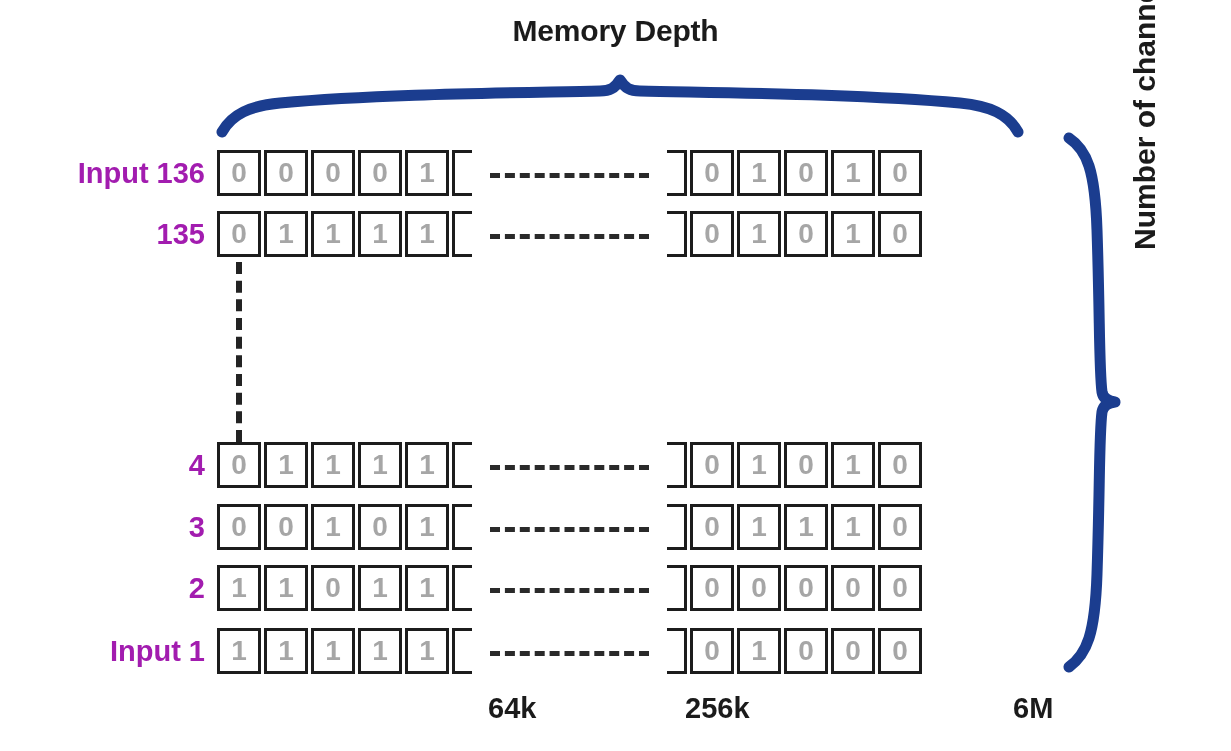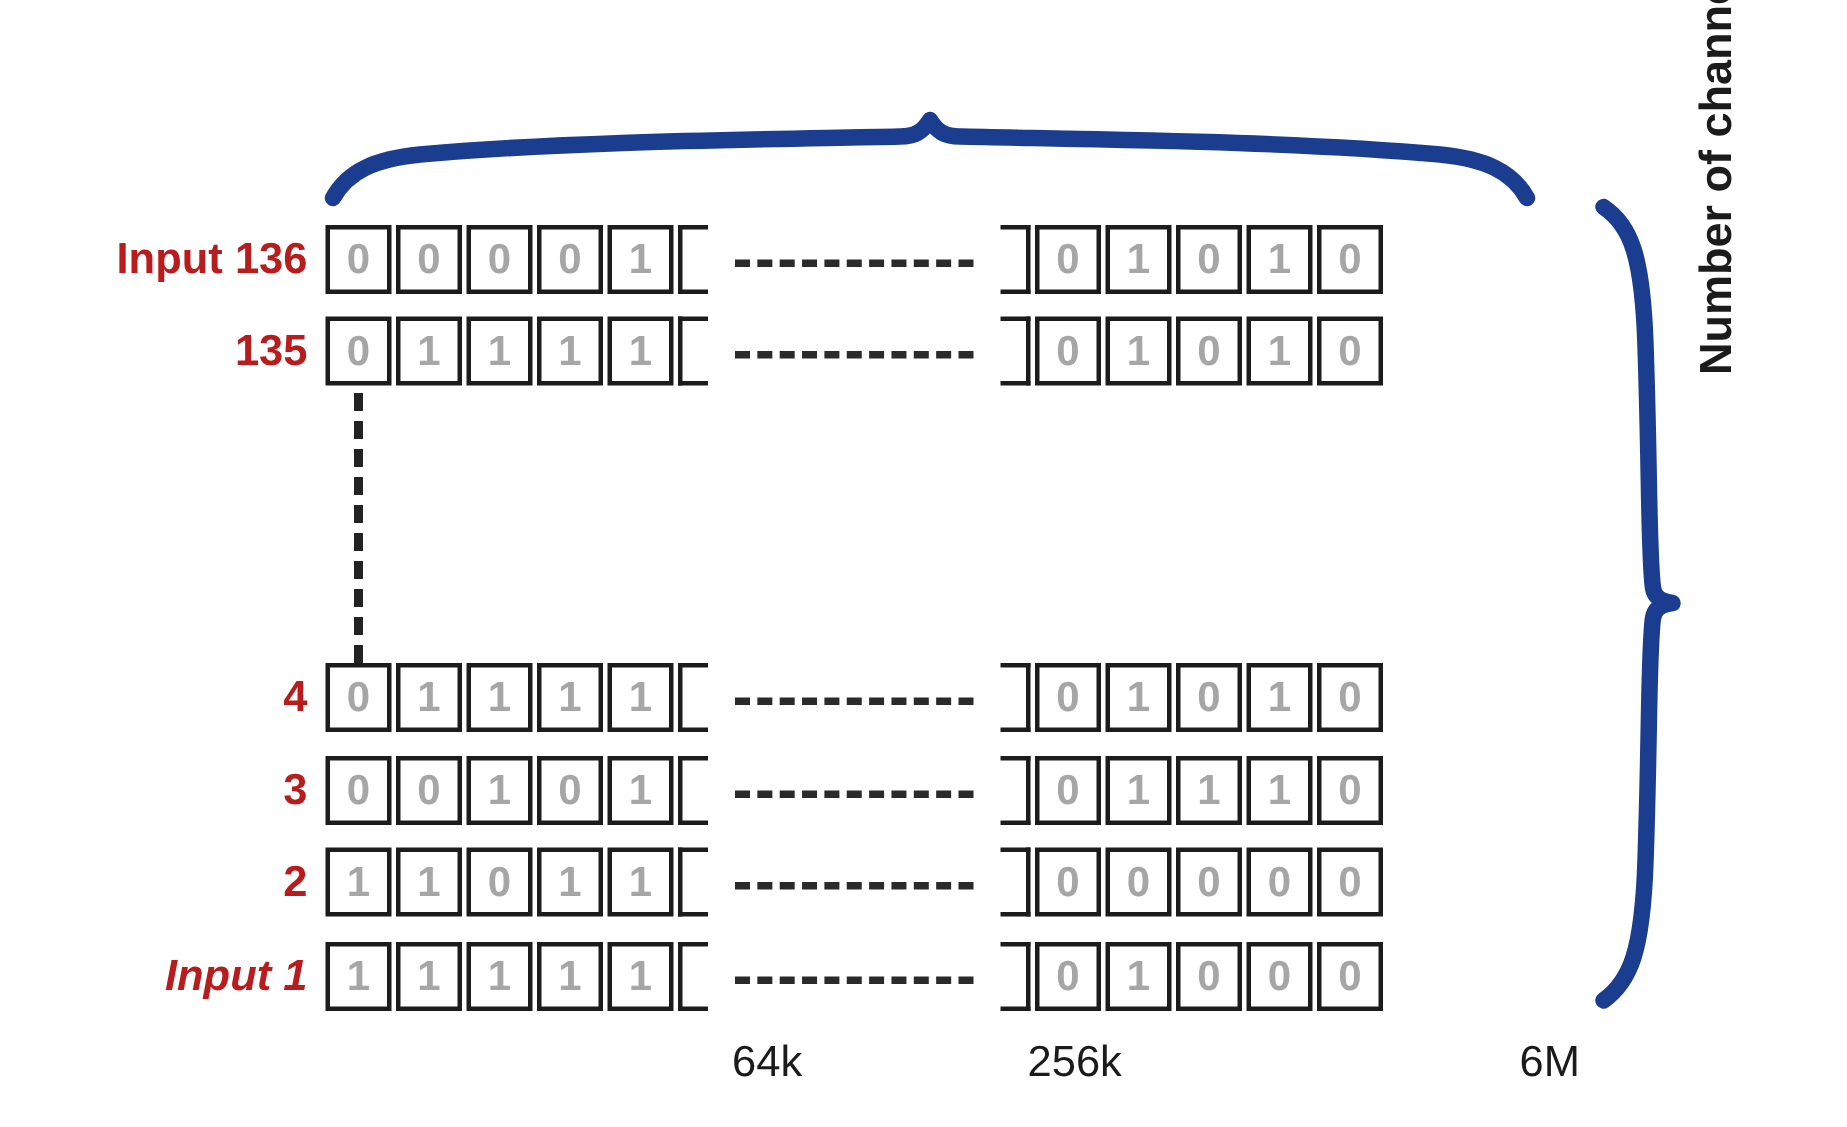--- a/index.html
+++ b/index.html
@@ -60,21 +60,21 @@
     height: 46px;
     left: 0;
     display: flex;
     align-items: center;
   }
   .row-label {
     position: absolute;
     right: 1020px;       
     font-size: 29px;
     font-weight: bold;
-    color: #b91c1c;
+    color: #a21caf;
     text-align: right;
     white-space: nowrap;
     line-height: 46px;
   }
   .cells {
     position: absolute;
     top: 0;
     height: 46px;
     display: flex;
     align-items: stretch;
@@ -135,30 +135,31 @@
     top: 262px;
     width: 0;
     height: 180px;
     border-left: 6px dashed #232323;
   }
 
   
   .axis-caption {
     position: absolute;
     font-size: 29px;
-    font-weight: normal;
+    font-weight: bold;
     color: #1b1b1b;
     white-space: nowrap;
   }
 </style>
 </head>
 <body>
 
 <div id="canvas">
 
+  <div class="title">Memory Depth</div>
 
   <svg class="brace-svg" id="top-brace" width="900" height="80" viewBox="0 0 900 80">
     <path d="M42,62 C52,44 70,36 100,33 C200,24 330,23 420,21 C430,21 435,18 440,10
              C445,18 450,21 460,21 C550,23 680,24 780,33 C810,36 828,44 838,62" fill="none" stroke="#1b3d8f" stroke-width="11" stroke-linecap="round" stroke-linejoin="round"></path>
   </svg>
 
   <svg class="brace-svg" id="right-brace" width="70" height="545" viewBox="0 0 70 545">
     <path d="M14,8 C32,20 40,40 42,100 C45,190 44,240 47,262 C48,268 52,271 60,272
              C52,273 48,276 47,282 C44,304 45,354 42,444 C40,504 32,524 14,537" fill="none" stroke="#1b3d8f" stroke-width="11" stroke-linecap="round" stroke-linejoin="round"></path>
   </svg>
@@ -256,21 +257,21 @@
       <div class="bracket close"></div>
       <div class="cell">0</div>
       <div class="cell">0</div>
       <div class="cell">0</div>
       <div class="cell">0</div>
       <div class="cell">0</div>
     </div>
   </div>
 
   <div class="row" id="row-5" style="top:628px;">
-    <div class="row-label" style="left:0px; width:205px;font-style:italic;">Input 1</div>
+    <div class="row-label" style="left:0px; width:205px;">Input 1</div>
     <div class="cells" style="left:217px;">
       <div class="cell">1</div>
       <div class="cell">1</div>
       <div class="cell">1</div>
       <div class="cell">1</div>
       <div class="cell">1</div>
       <div class="bracket open"></div>
       <div class="dashes"></div>
       <div class="bracket close"></div>
       <div class="cell">0</div>

